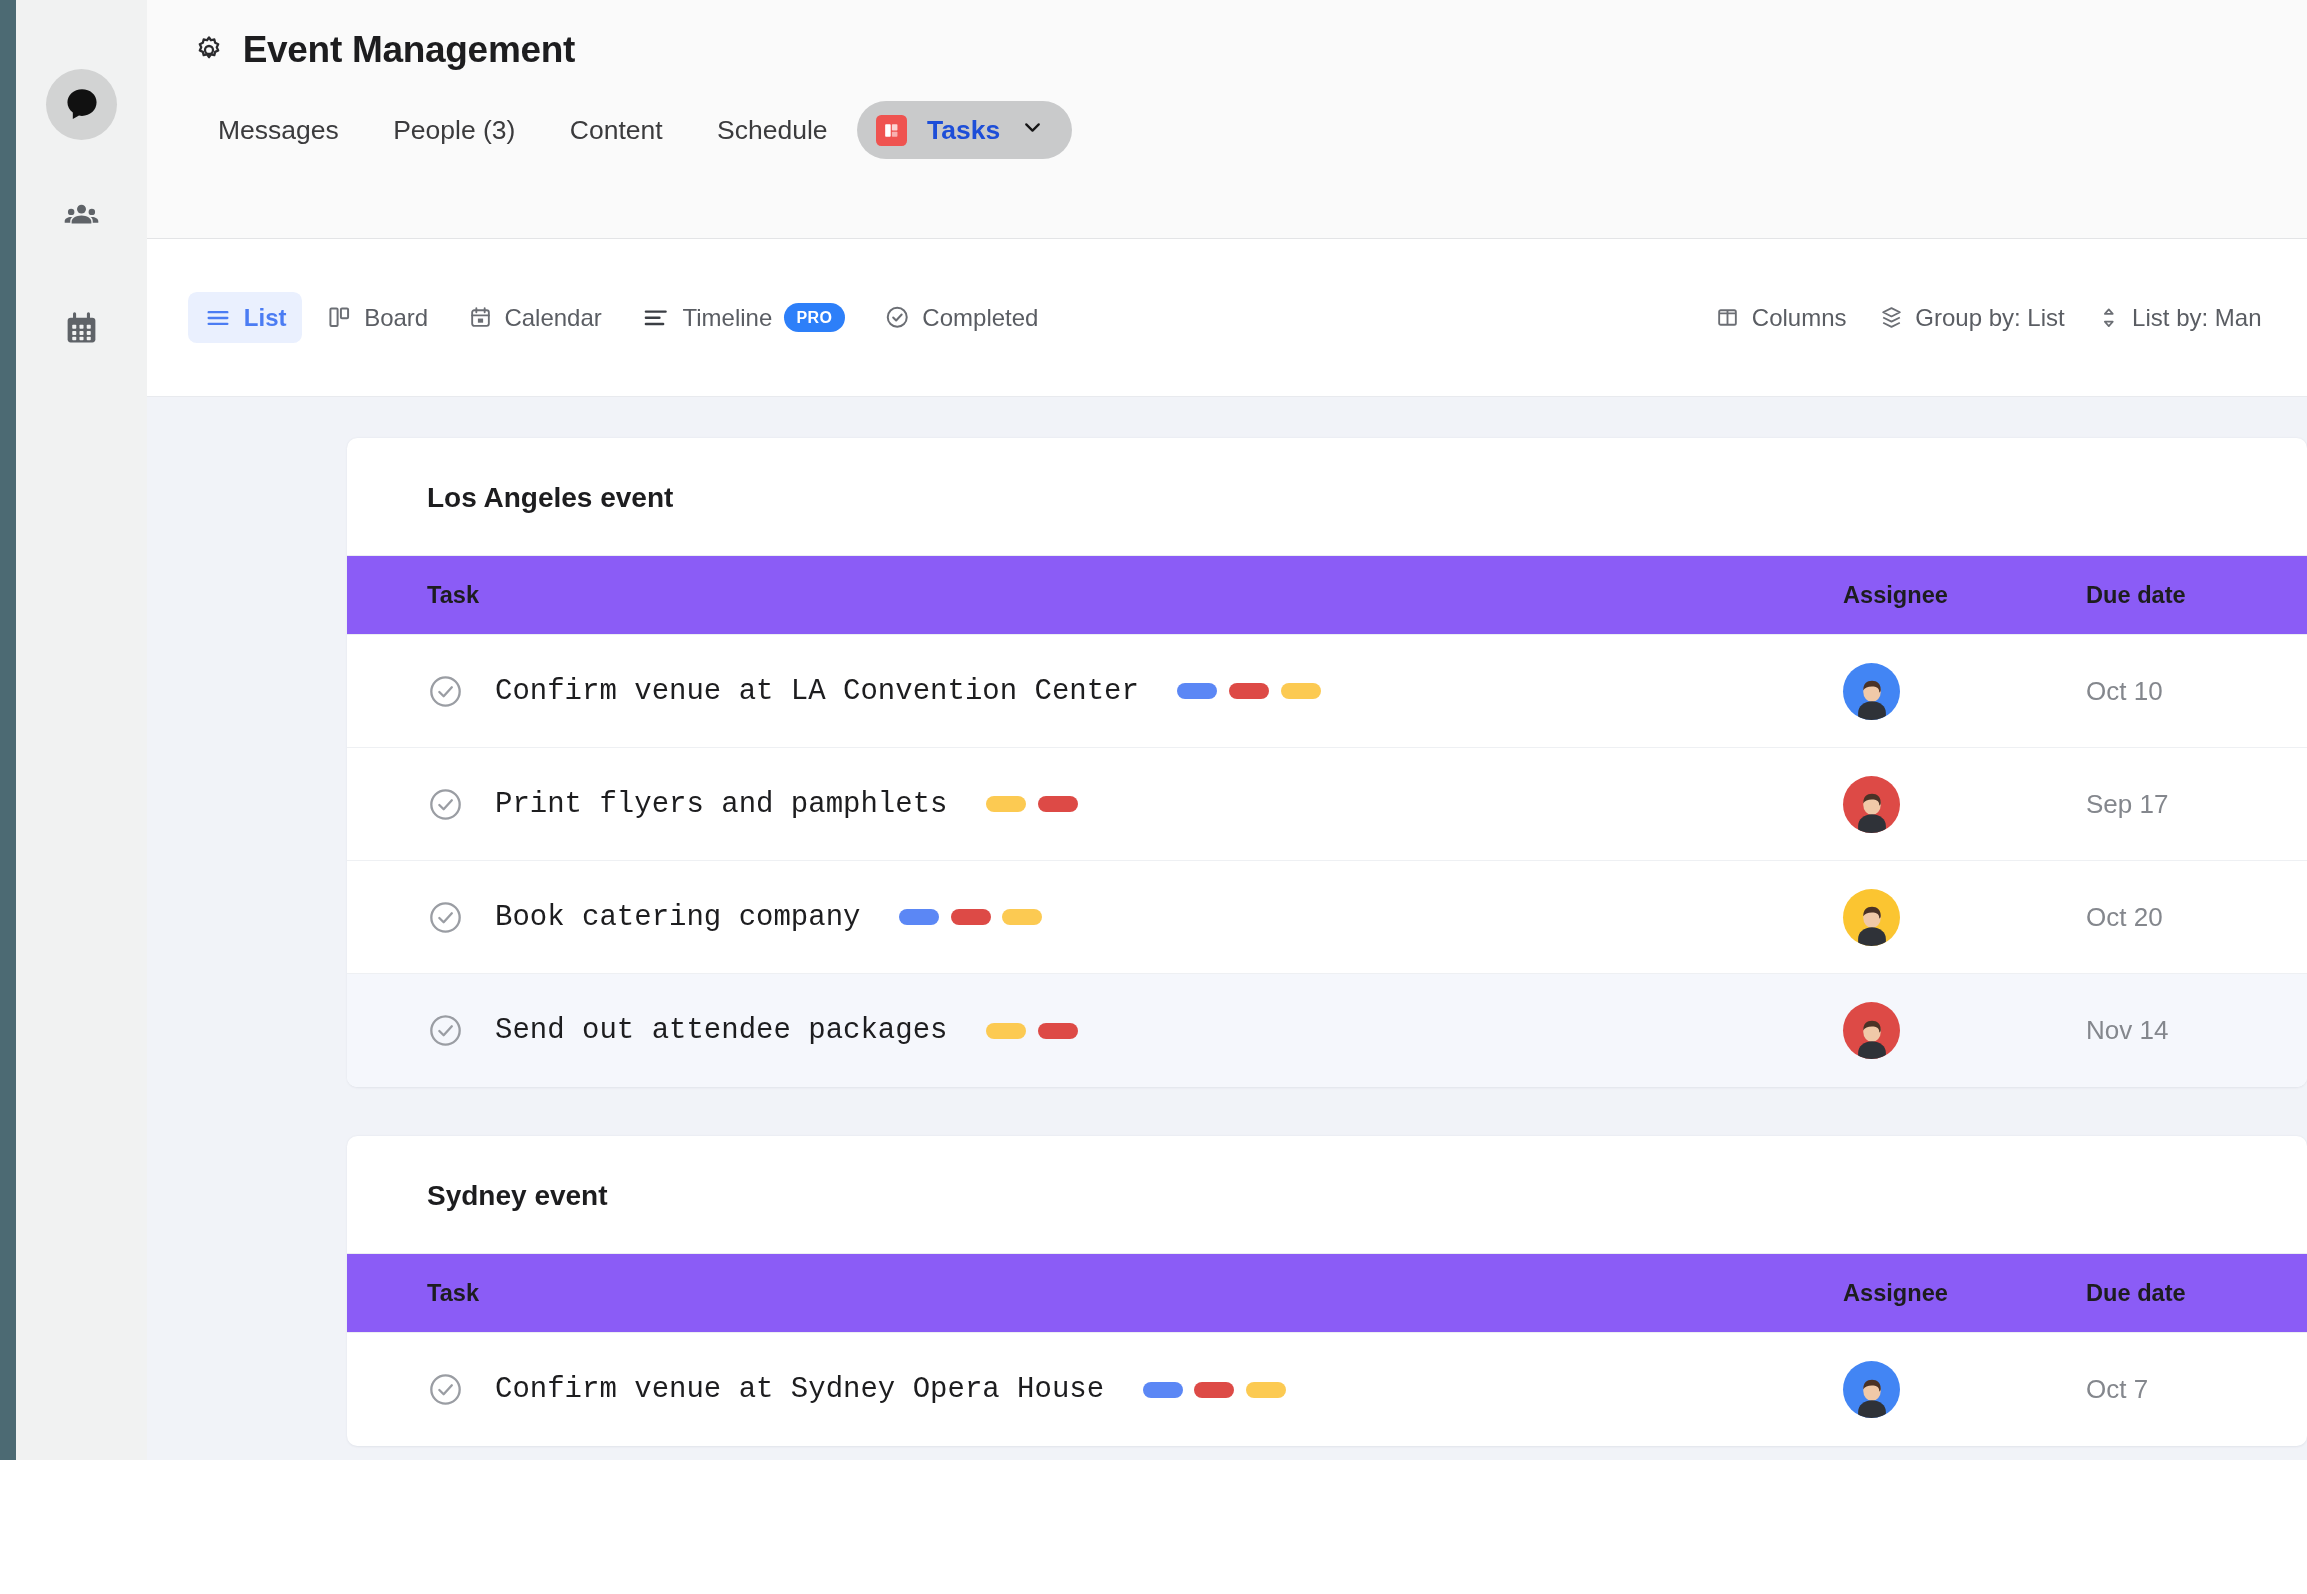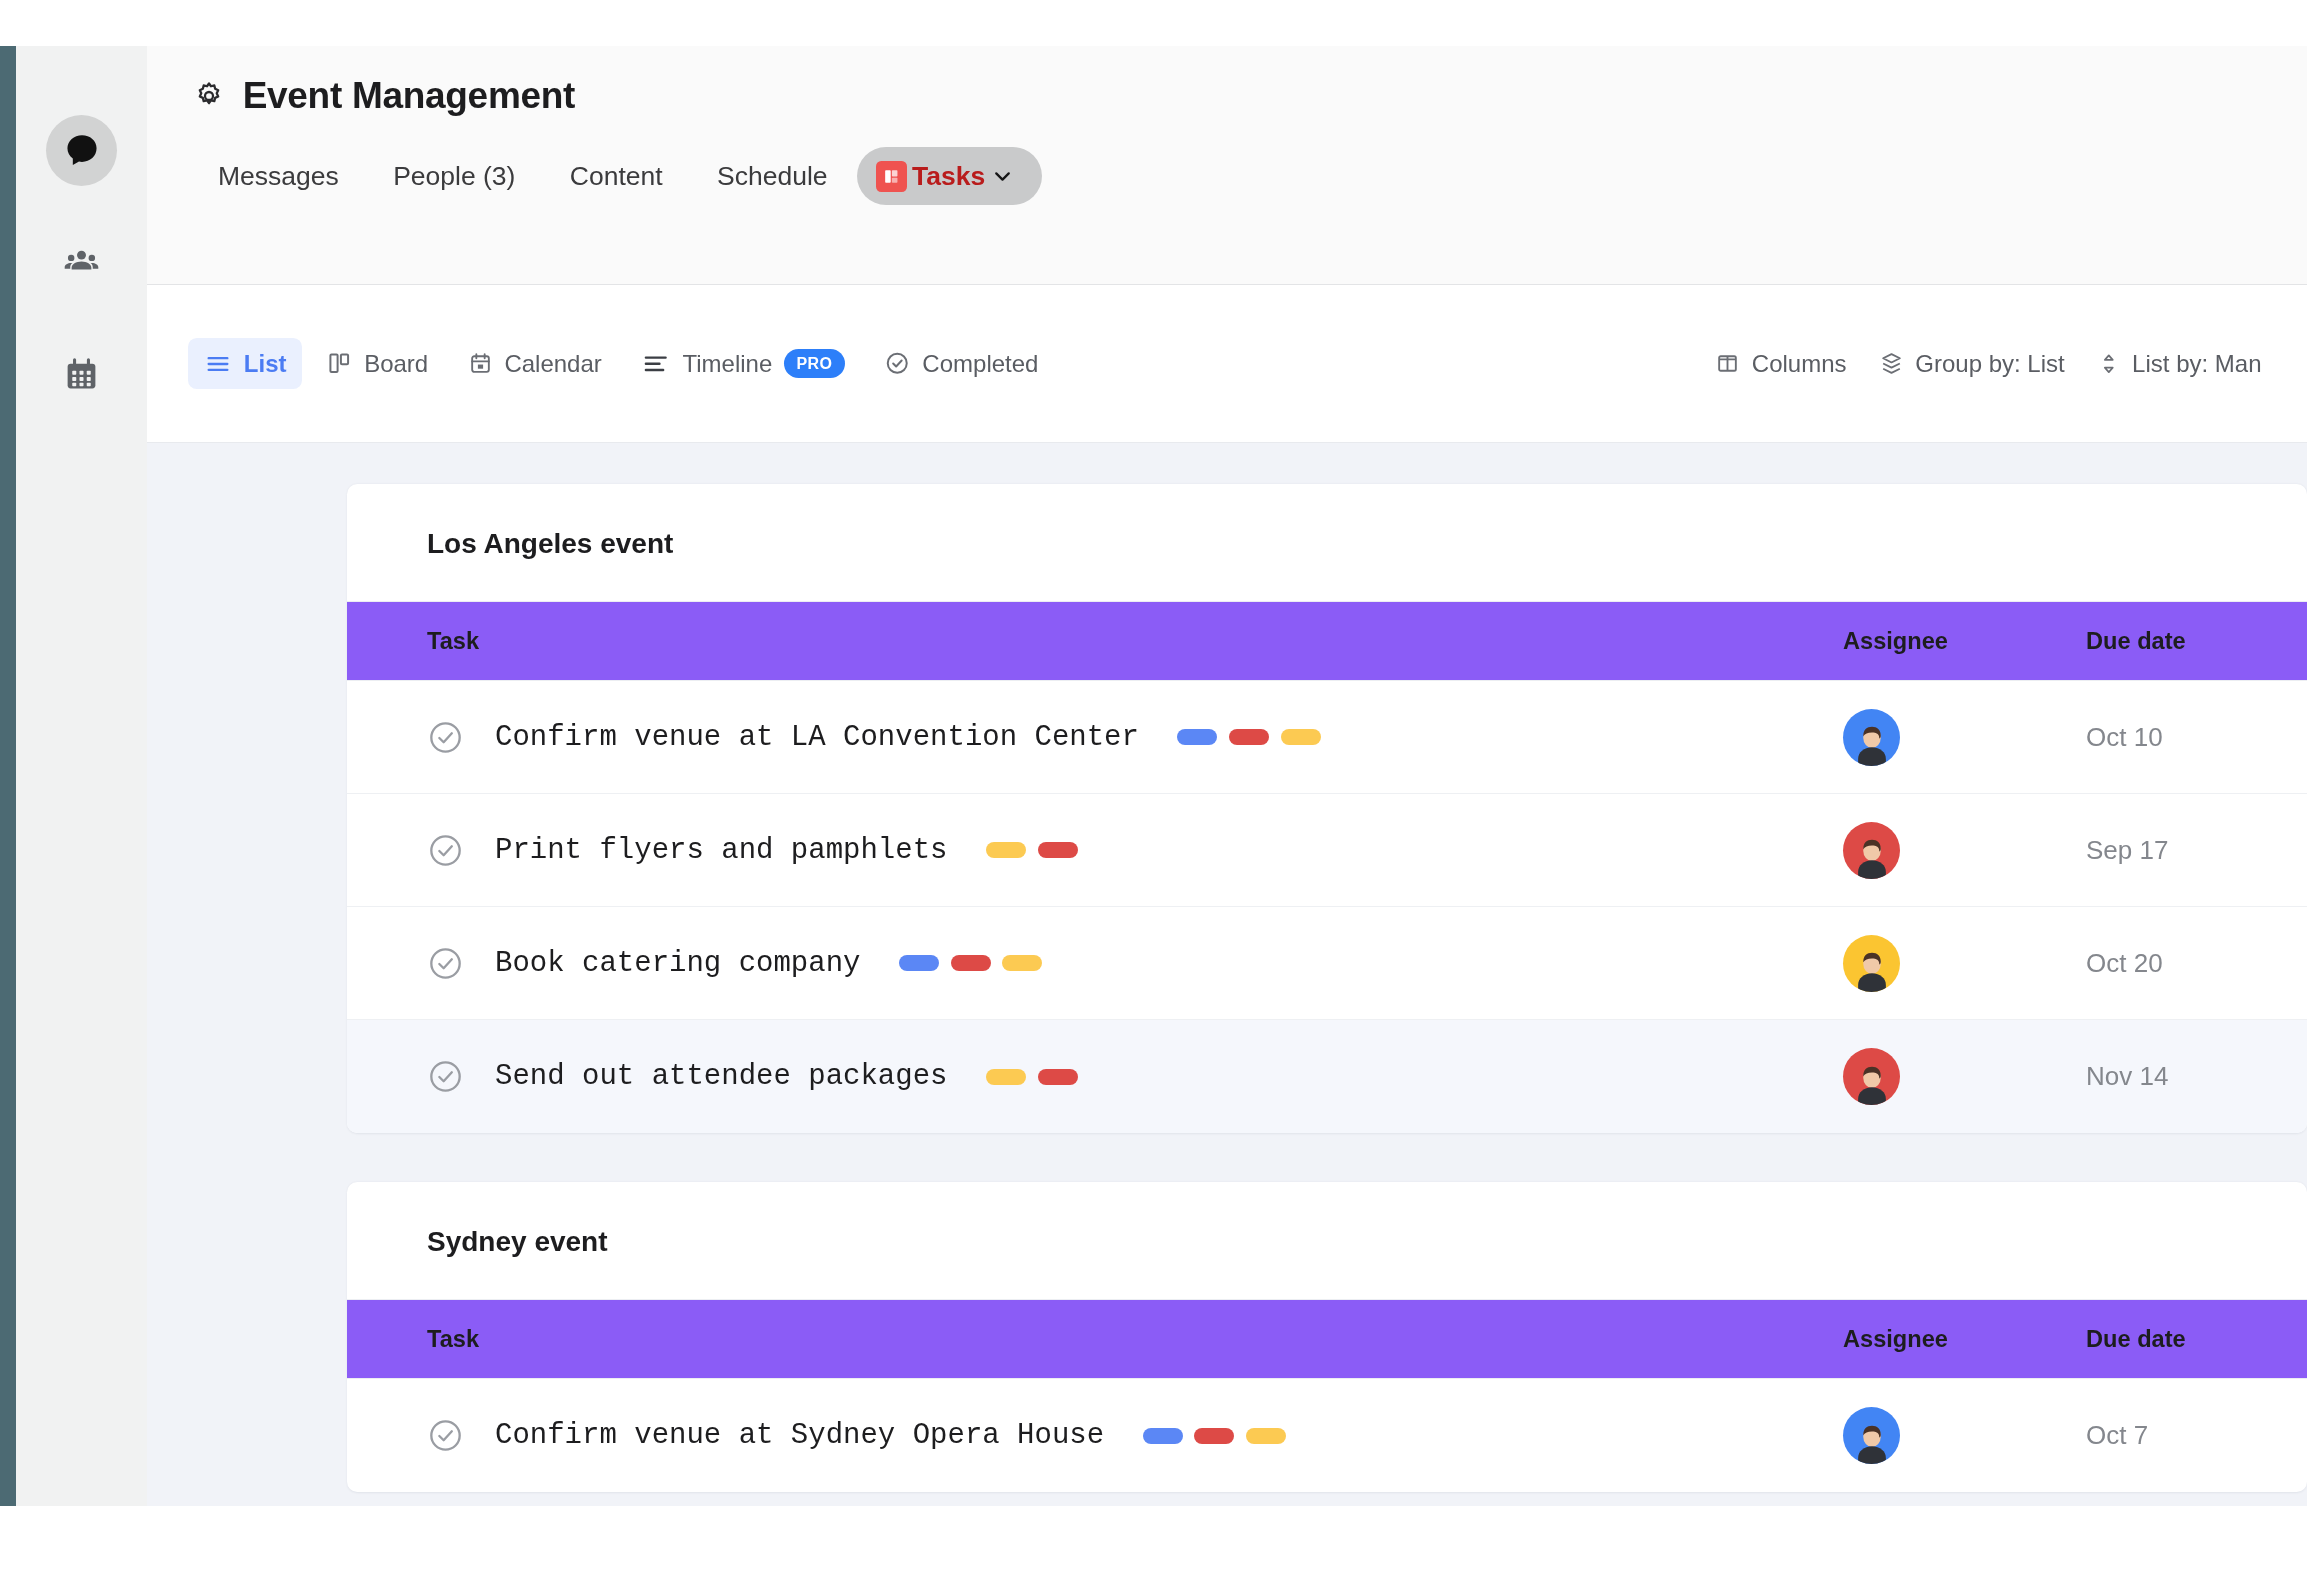--- a/index.html
+++ b/index.html
@@ -3,21 +3,21 @@
 <meta charset="utf-8">
 <style>
   * { box-sizing: border-box; margin: 0; padding: 0; }
   html, body {
     width: 2307px; height: 1594px;
     overflow: hidden;
     font-family: "Liberation Sans", sans-serif;
     background: #ffffff;
   }
 
-  #app { position: relative; width: 2307px; height: 1460px; display: flex; margin-top: 46px; }
+  #app { position: relative; width: 2307px; height: 1460px; display: flex; }
 
   
   .edge-rail {
     width: 16px; height: 100%;
     background: #4c6a73;
     flex: 0 0 16px;
   }
 
   
   .icon-sidebar {
@@ -61,22 +61,22 @@
     display: flex; align-items: center; gap: 4.4px;
     margin-top: 32px;
   }
   .tab {
     font-size: 26.5px; color: #3b3b3d;
     padding: 14.7px 25px; border-radius: 32px;
     white-space: nowrap;
   }
   .tab.pill {
     background: #c9cacb;
-    display: flex; align-items: center; gap: 5px;
-    font-weight: 700; color: #b91c1c;
+    display: flex; align-items: flex-start; gap: 20px;
+    font-weight: 700; color: #1d4ed8;
     padding: 13.3px 26.5px 13.3px 19px;
   }
   .app-badge {
     width: 31px; height: 31px; border-radius: 5.2px;
     background: #ef5350; flex: 0 0 31px;
     display: flex; align-items: center; justify-content: center;
   }
   .chev { width: 25px; height: 25px; flex: 0 0 25px; }
 
   

